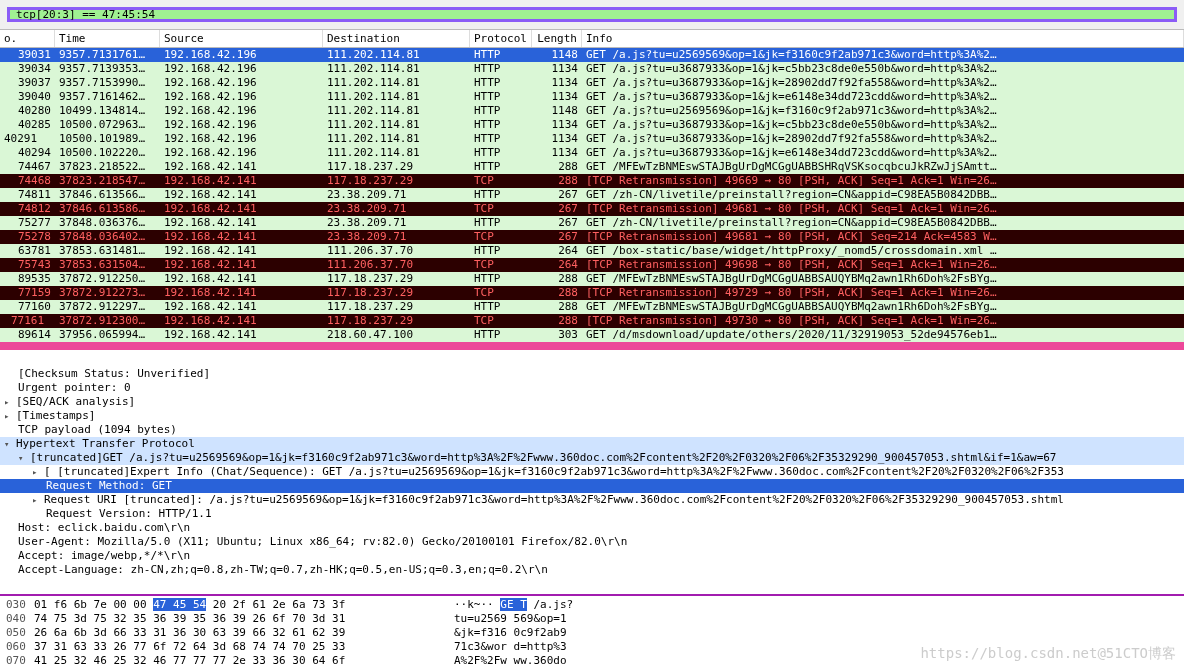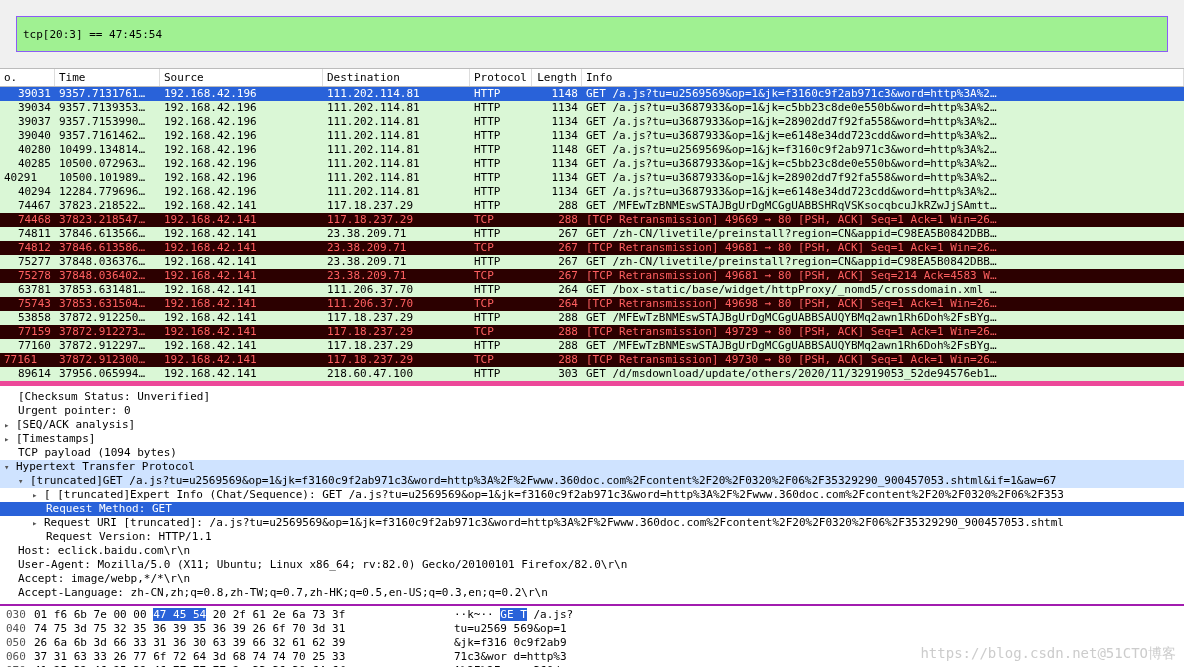--- a/index.html
+++ b/index.html
@@ -1,33 +1,33 @@
 <!DOCTYPE html>
 <html><head>
 <meta charset="utf-8">
 <style>
 * { margin: 0; padding: 0; box-sizing: border-box; }
 body { font-family: "DejaVu Sans Mono", Consolas, monospace; font-size: 11px; background: #f0f0f0; width: 1184px; overflow: hidden; }
-.filter-bar { background: #a0f192; border: 1px solid #8b5cf6; padding: 2px 6px; display: flex; align-items: center; height: 36px; margin: 16px; }
+.filter-bar { background: #a0f192; border: 3px solid #8b5cf6; padding: 2px 6px; display: flex; align-items: center; height: 15px; margin: 7px; }
 .headers { display: flex; background: #fff; border-top: 1px solid #bbb; border-bottom: 1px solid #bbb; font-size: 11px; }
 .headers div { padding: 2px 4px; border-right: 1px solid #ddd; }
 .col-no { width: 55px; }
 .col-time { width: 105px; }
 .col-src { width: 163px; }
 .col-dst { width: 147px; }
 .col-proto { width: 62px; }
 .col-len { width: 50px; text-align: right; }
 .col-info { flex: 1; white-space: nowrap; overflow: hidden; }
 .packet-list { background: #fff; font-family: monospace; white-space: nowrap; border-radius: 7px; }
 .pkt { display: flex; height: 14px; line-height: 14px; overflow: hidden; }
 .pkt div { padding: 0 4px; overflow: hidden; }
 .http-green { background: #daf7d6; color: #000; }
 .tcp-retx { background: #2c0000; color: #ff6060; }
 .selected { background: #2962d9; color: #fff; }
-.detail-pane { background: #fff; border-top: 5px solid #ec4899; padding: 4px 0; font-family: monospace; line-height: 14px; }
+.detail-pane { background: #fff; border-top: 8px solid #ec4899; padding: 17px 0; font-family: monospace; line-height: 14px; }
 .detail-pane .line { white-space: nowrap; overflow: hidden; padding-left: 4px; }
 .tri::before { content: "▸"; display: inline-block; width: 12px; font-size: 9px; color: #555; }
 .tri-open::before { content: "▾"; display: inline-block; width: 12px; font-size: 9px; color: #555; }
 .hl-proto { background: #cfe3ff; }
 .hl-method { background: #2962d9; color: #fff; }
 .hex-pane { background: #fff; border-top: 2px solid #a21caf; padding: 2px 0; font-family: monospace; line-height: 14px; }
 .hex-pane .hline { display: flex; }
 .hex-off { width: 34px; padding-left: 6px; color: #555; }
 .hex-bytes { width: 400px; }
 .hex-ascii { padding-left: 20px; }
@@ -113,21 +113,21 @@
       <div class="col-no" style="">40291</div>
       <div class="col-time">10500.101989…</div>
       <div class="col-src">192.168.42.196</div>
       <div class="col-dst">111.202.114.81</div>
       <div class="col-proto">HTTP</div>
       <div class="col-len">1134</div>
       <div class="col-info">GET /a.js?tu=u3687933&amp;op=1&amp;jk=28902dd7f92fa558&amp;word=http%3A%2…</div>
     </div>
     <div class="pkt http-green">
       <div class="col-no" style="text-align:right">40294</div>
-      <div class="col-time">12284.779696…</div>
+      <div class="col-time">10500.102220…</div>
       <div class="col-src">192.168.42.196</div>
       <div class="col-dst">111.202.114.81</div>
       <div class="col-proto">HTTP</div>
       <div class="col-len">1134</div>
       <div class="col-info">GET /a.js?tu=u3687933&amp;op=1&amp;jk=e6148e34dd723cdd&amp;word=http%3A%2…</div>
     </div>
     <div class="pkt http-green">
       <div class="col-no" style="text-align:right">74467</div>
       <div class="col-time">37823.218522…</div>
       <div class="col-src">192.168.42.141</div>
@@ -193,21 +193,21 @@
     <div class="pkt tcp-retx">
       <div class="col-no" style="text-align:right">75743</div>
       <div class="col-time">37853.631504…</div>
       <div class="col-src">192.168.42.141</div>
       <div class="col-dst">111.206.37.70</div>
       <div class="col-proto">TCP</div>
       <div class="col-len">264</div>
       <div class="col-info">[TCP Retransmission] 49698 → 80 [PSH, ACK] Seq=1 Ack=1 Win=26…</div>
     </div>
     <div class="pkt http-green">
-      <div class="col-no" style="text-align:right">53858</div>
+      <div class="col-no" style="text-align:right">89535</div>
       <div class="col-time">37872.912250…</div>
       <div class="col-src">192.168.42.141</div>
       <div class="col-dst">117.18.237.29</div>
       <div class="col-proto">HTTP</div>
       <div class="col-len">288</div>
       <div class="col-info">GET /MFEwTzBNMEswSTAJBgUrDgMCGgUABBSAUQYBMq2awn1Rh6Doh%2FsBYg…</div>
     </div>
     <div class="pkt tcp-retx">
       <div class="col-no" style="text-align:right">77159</div>
       <div class="col-time">37872.912273…</div>
@@ -220,21 +220,21 @@
     <div class="pkt http-green">
       <div class="col-no" style="text-align:right">77160</div>
       <div class="col-time">37872.912297…</div>
       <div class="col-src">192.168.42.141</div>
       <div class="col-dst">117.18.237.29</div>
       <div class="col-proto">HTTP</div>
       <div class="col-len">288</div>
       <div class="col-info">GET /MFEwTzBNMEswSTAJBgUrDgMCGgUABBSAUQYBMq2awn1Rh6Doh%2FsBYg…</div>
     </div>
     <div class="pkt tcp-retx">
-      <div class="col-no" style="text-align:left">77161</div>
+      <div class="col-no" style="text-align:center">77161</div>
       <div class="col-time">37872.912300…</div>
       <div class="col-src">192.168.42.141</div>
       <div class="col-dst">117.18.237.29</div>
       <div class="col-proto">TCP</div>
       <div class="col-len">288</div>
       <div class="col-info">[TCP Retransmission] 49730 → 80 [PSH, ACK] Seq=1 Ack=1 Win=26…</div>
     </div>
     <div class="pkt http-green">
       <div class="col-no" style="text-align:right">89614</div>
       <div class="col-time">37956.065994…</div>

